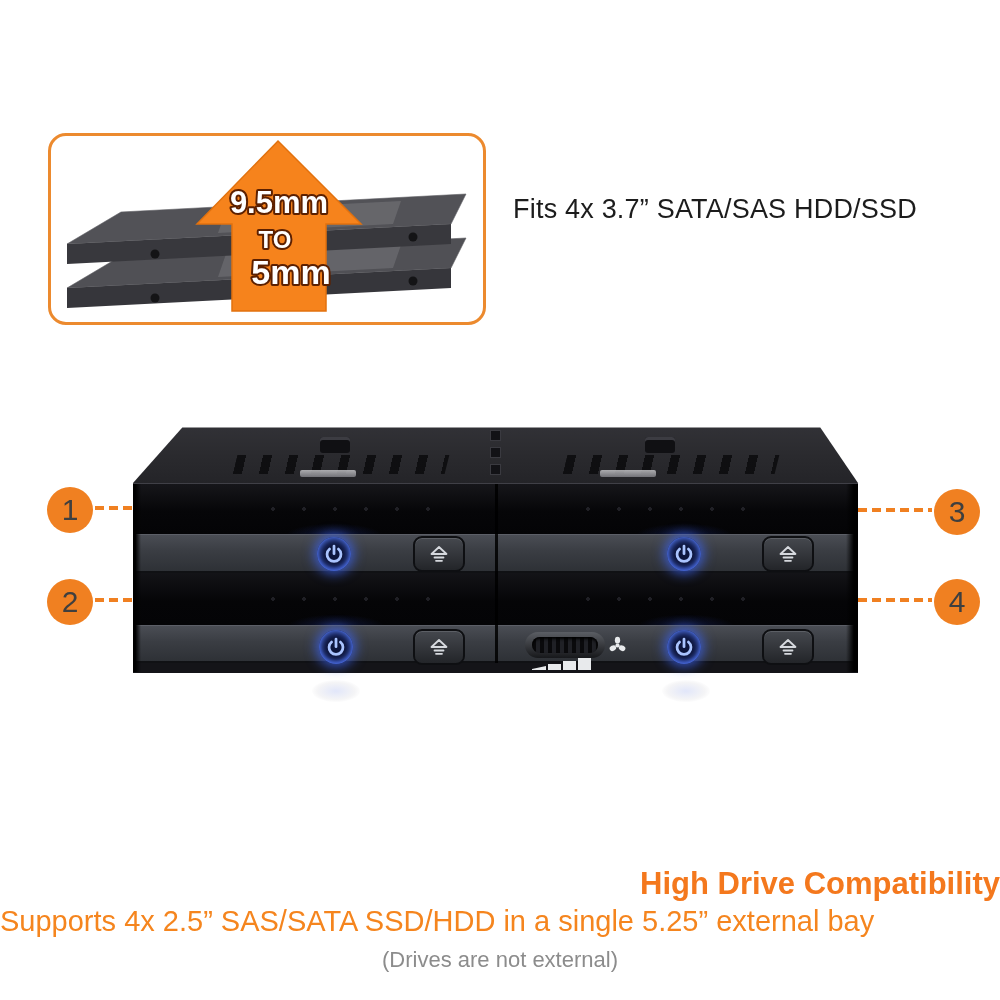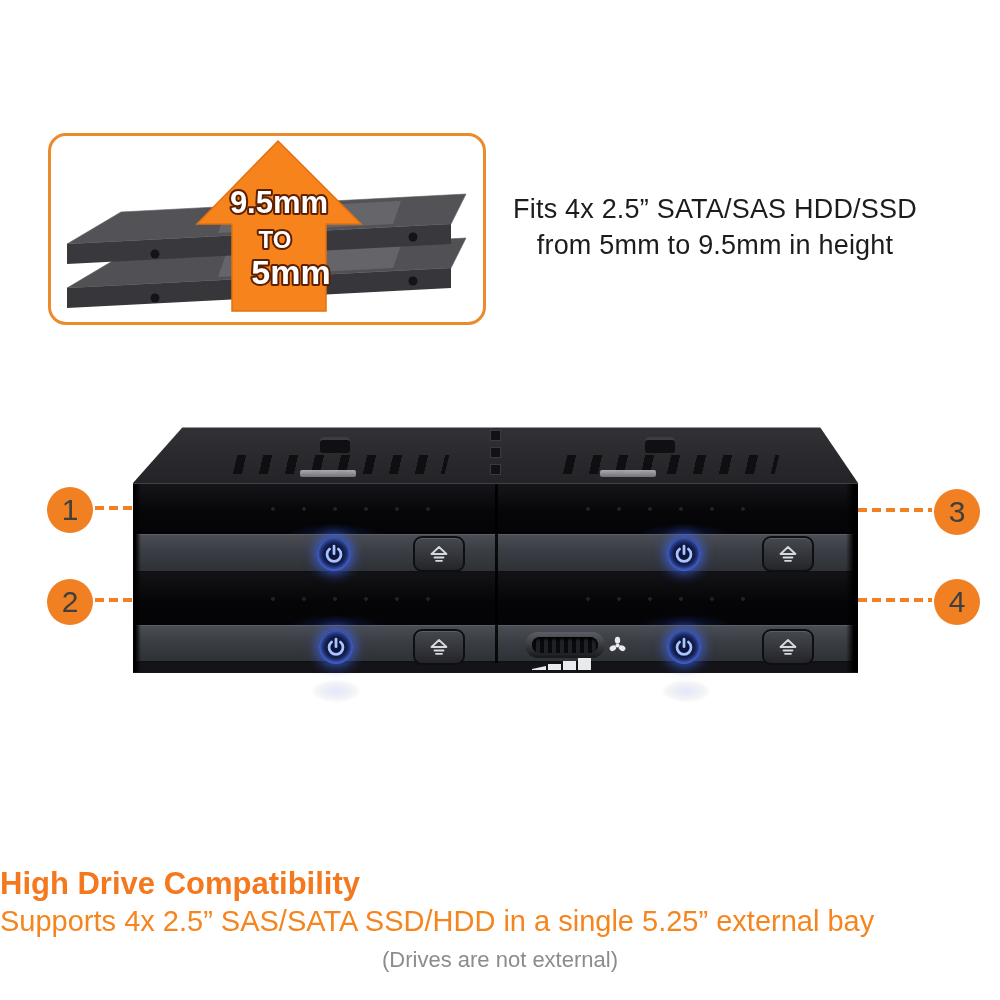--- a/index.html
+++ b/index.html
@@ -76,21 +76,21 @@
   .callout{position:absolute;width:46px;height:46px;border-radius:50%;background:var(--orange);
            color:#3f3f3f;font-size:30px;display:flex;align-items:center;justify-content:center;}
   .dash{position:absolute;height:4px;
         background:repeating-linear-gradient(90deg,var(--orange) 0 9px,transparent 9px 14px);}
 
   
   .ghost{position:absolute;width:48px;height:22px;border-radius:50%;
          background:radial-gradient(ellipse,rgba(70,100,220,.16),rgba(120,120,140,.08) 55%,transparent 75%);}
 
   
-  .footer-title{position:absolute;left:0;top:866px;width:100%;text-align:left;
+  .footer-title{position:absolute;left:0;top:866px;width:100%;text-align:right;
                 font-size:31px;font-weight:700;color:#F4781D;}
   .footer-sub{position:absolute;left:0;top:905px;width:100%;text-align:left;
               font-size:29px;color:#F5851E;}
   .footer-note{position:absolute;left:0;top:947px;width:100%;text-align:center;
                font-size:22px;color:#8C8C8C;}
 </style>
 </head>
 <body>
 
 <div class="stage">
@@ -117,22 +117,21 @@
       <polygon points="227,5 310,88 275,88 275,175 181,175 181,88 146,88" fill="#F6831C" stroke="#E2720E" stroke-width="1.5"></polygon>
       <g font-family="Liberation Sans, sans-serif" font-weight="bold" text-anchor="middle" fill="#ffffff" stroke="#5C2000" stroke-width="4" paint-order="stroke" stroke-linejoin="round">
         <text x="228" y="77" font-size="31">9.5mm</text>
         <text x="224" y="112" font-size="24">TO</text>
         <text x="240" y="148" font-size="34">5mm</text>
       </g>
     </svg>
   </div>
 
   <div class="headline">
-    <div>Fits 4x 2.5” SATA/SAS HDD/SSD</div>
-    <div>from 5mm to 9.5mm in height</div>
+    <div>Fits 4x 3.7” SATA/SAS HDD/SSD</div>
   </div>
 
   <div class="top-face">
     <div class="vents left"></div>
     <div class="vents right"></div>
     <div class="latch l1"></div>
     <div class="latch l2"></div>
     <div class="csq" style="top:6px"></div>
     <div class="csq" style="top:23px"></div>
     <div class="csq" style="top:40px"></div>

